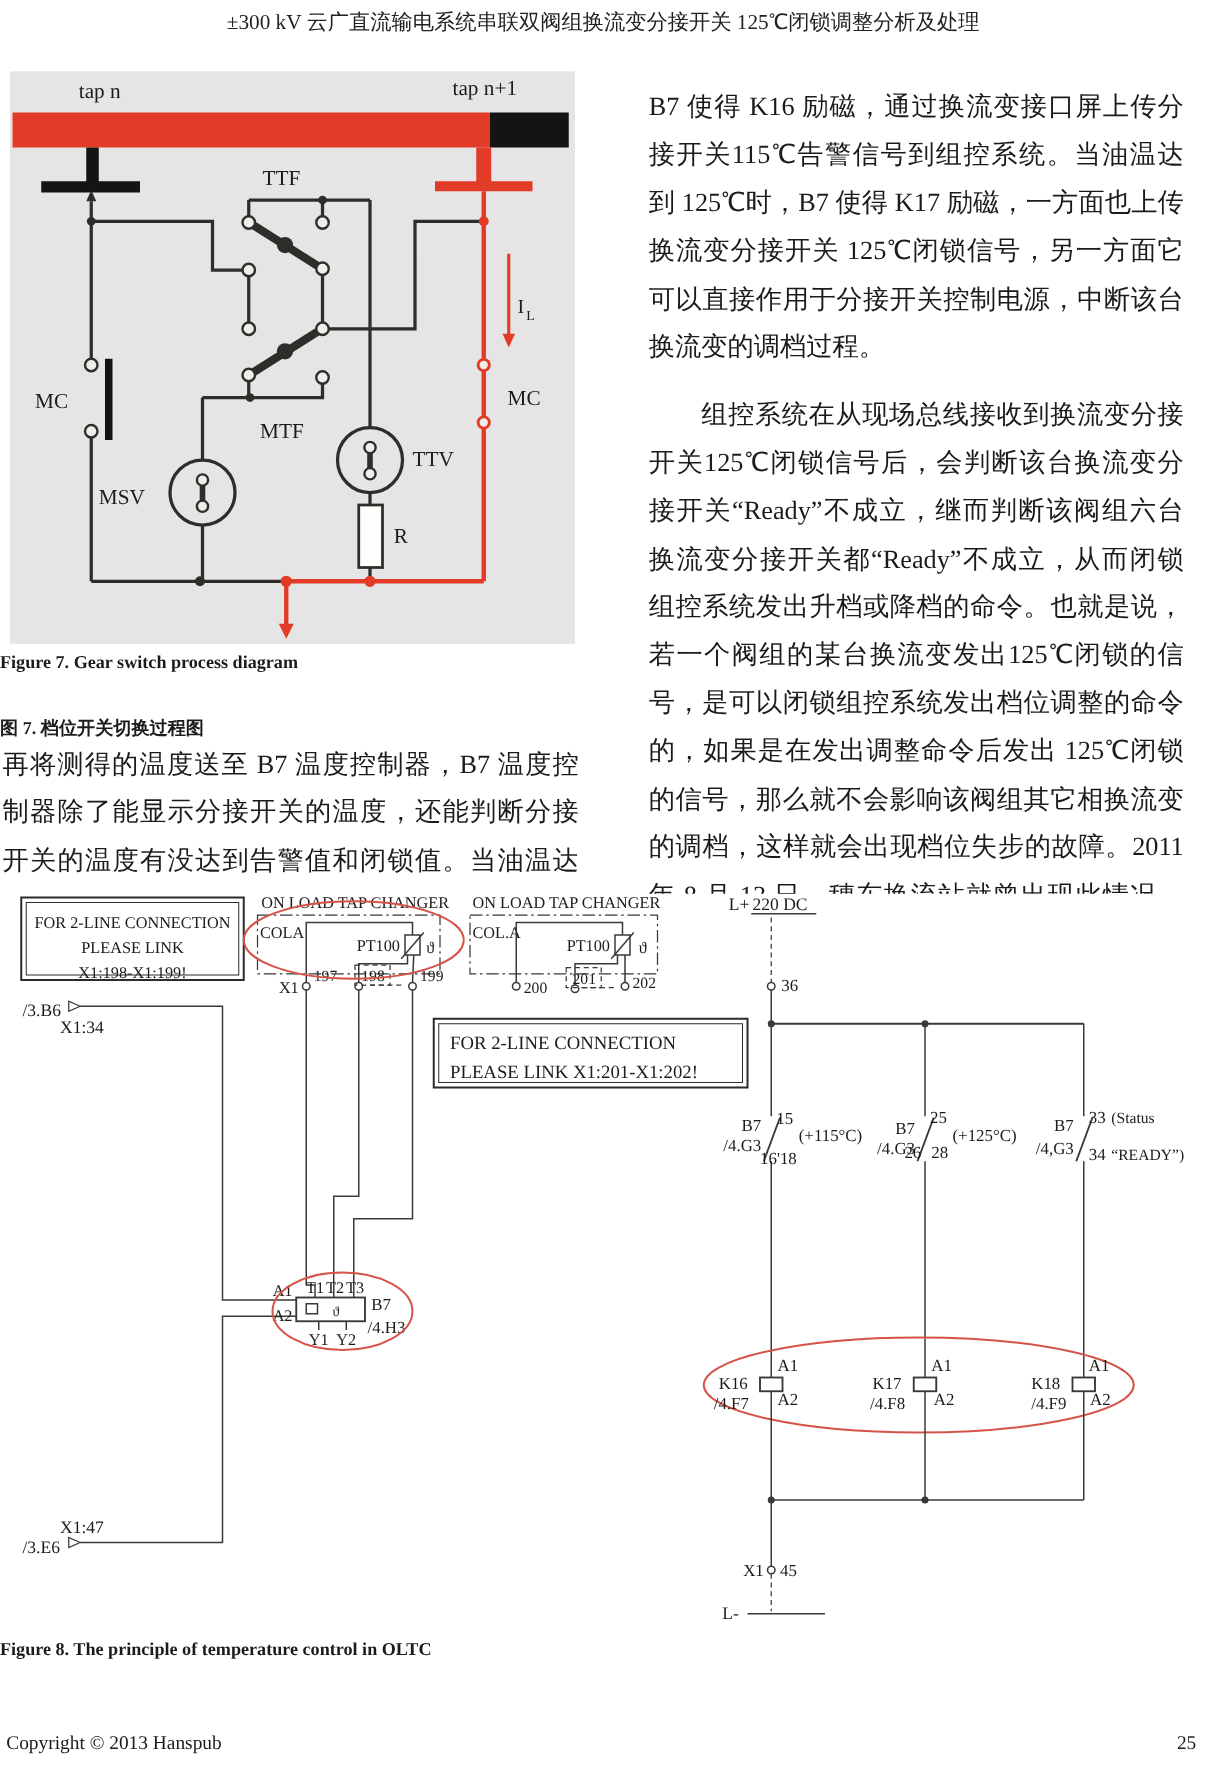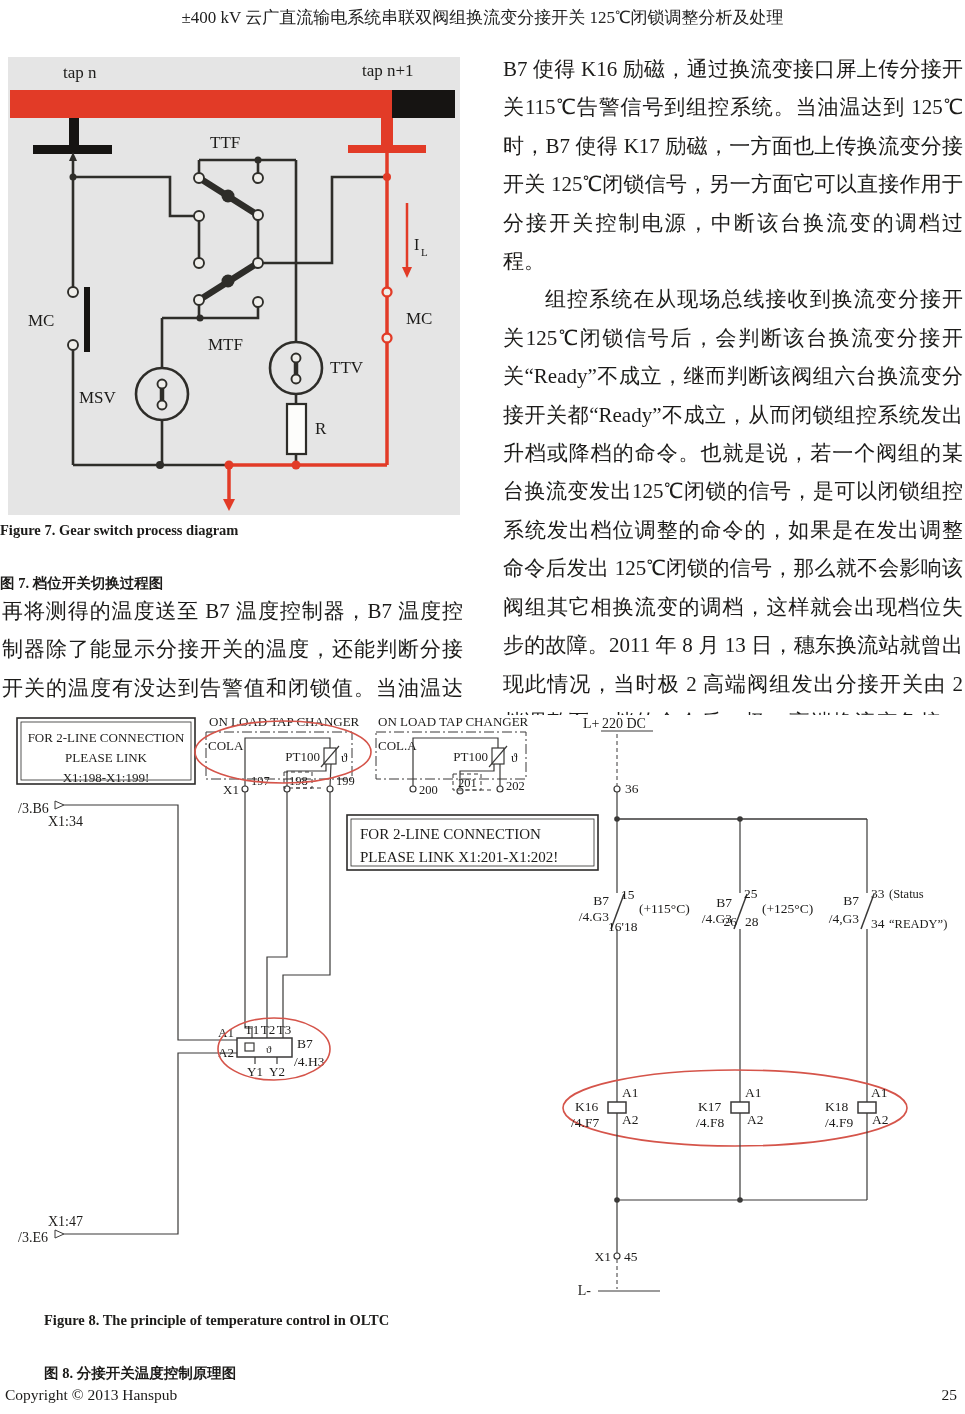--- a/index.html
+++ b/index.html
@@ -8,21 +8,21 @@
   .header{position:absolute;left:0;top:6px;width:965px;text-align:center;
           font-size:17px;color:#222;}
   .fig7{position:absolute;left:8px;top:57px;width:452px;height:458px;background:#e5e5e5;}
   .fig-caption{position:absolute;text-align:left;font-weight:bold;line-height:20px;}
   .cap-en{font-size:14.5px;}
   .cap-zh{font-size:14.5px;margin-top:33px;}
   .leftcol{position:absolute;left:2px;top:592px;width:461px;font-size:21px;line-height:38.4px;
            text-align:justify;max-height:122px;overflow:hidden;}
   .rightcol{position:absolute;left:503px;top:50px;width:460px;font-size:21px;line-height:38.4px;
             text-align:justify;max-height:665px;overflow:hidden;}
-  .rightcol p{margin:0;}
+  .rightcol p{margin:16px;}
   .rightcol p.indent{text-indent:2em;}
   .fig8{position:absolute;left:10px;top:712px;width:950px;height:592px;}
   .footer{position:absolute;left:0;top:1386px;width:965px;font-size:15.5px;}
   .footer .copy{position:absolute;left:5px;}
   .footer .pageno{position:absolute;right:8px;}
   
   svg text{fill:#1d1c1a;font-family:"Liberation Serif",serif;}
   .w7{stroke:#2e2d29;stroke-width:2.6;fill:none;}
   .w7t{stroke:#2e2d29;stroke-width:6.5;fill:none;stroke-linecap:round;}
   .r7{stroke:#e23b27;fill:none;}
@@ -44,21 +44,21 @@
   .t12{font-size:12.5px;}
   .t14{font-size:14px;}
   .t15{font-size:15px;}
   .t11{font-size:11px;}
 </style>
 </head>
 <body>
 
 <div class="page">
 
-  <div class="header">±400 kV 云广直流输电系统串联双阀组换流变分接开关 125℃闭锁调整分析及处理</div>
+  <div class="header">±300 kV 云广直流输电系统串联双阀组换流变分接开关 125℃闭锁调整分析及处理</div>
 
   <div class="fig7">
     <svg width="452" height="458" viewBox="0 0 452 458">
 
       <rect x="2" y="33" width="382" height="28" fill="#e23b27"></rect>
       <rect x="384" y="33" width="63" height="28" fill="#161412"></rect>
       <text class="t7" x="55" y="21">tap n</text>
       <text class="t7" x="354" y="19">tap n+1</text>
 
       <g>
@@ -338,23 +338,22 @@
         <circle cx="607" cy="544" r="3" class="term8"></circle>
         <text class="t135" x="601" y="549" text-anchor="end">X1</text>
         <text class="t135" x="614" y="549">45</text>
         <line x1="607" y1="547" x2="607" y2="577" class="dash8" stroke-dasharray="5 4"></line>
         <text class="t14" x="581" y="583" text-anchor="end">L-</text>
         <line x1="588" y1="579" x2="650" y2="579" class="w8"></line>
       </g>
     </svg>
   </div>
 
-  <div class="fig-caption" style="left:0;top:1310px;width:809px;padding-left:44px;">
+  <div class="fig-caption" style="left:0;top:1310px;width:809px;">
     <div class="cap-en">Figure 8. The principle of temperature control in OLTC</div>
-    <div class="cap-zh">图 8. 分接开关温度控制原理图</div>
   </div>
 
   <div class="footer">
     <span class="copy">Copyright © 2013 Hanspub</span>
     <span class="pageno">25</span>
   </div>
 
 </div>
 
 </body></html>

